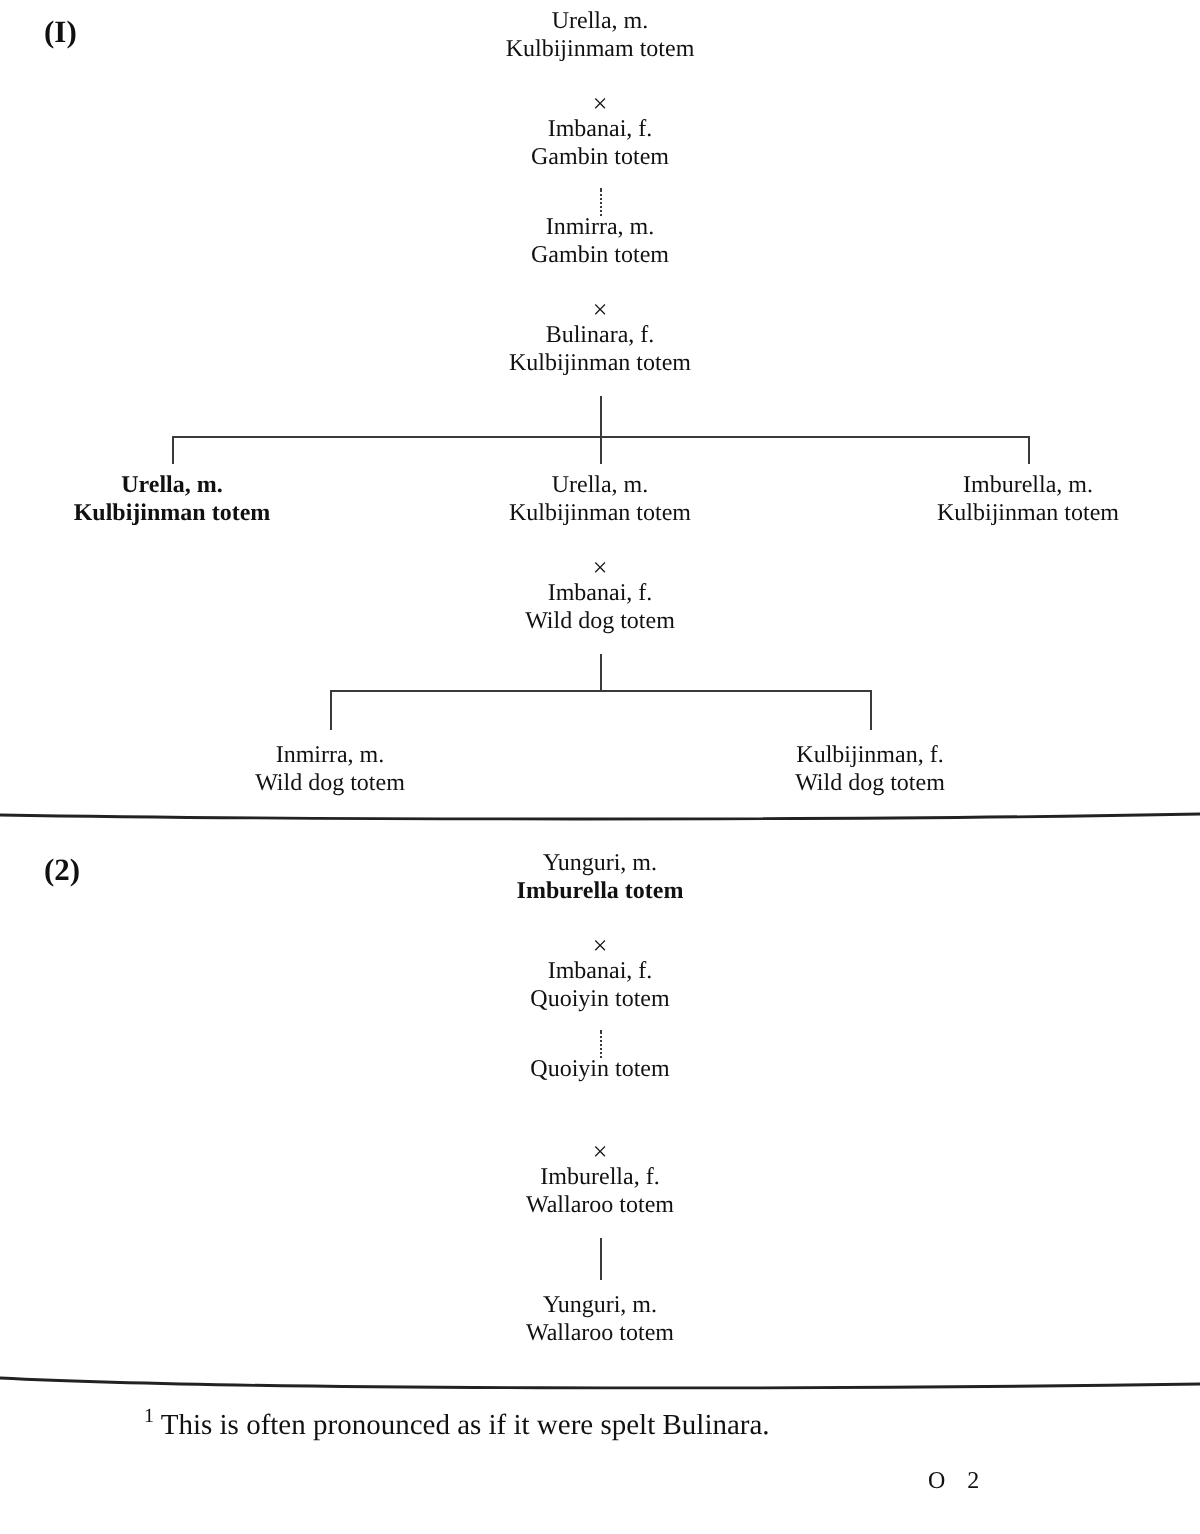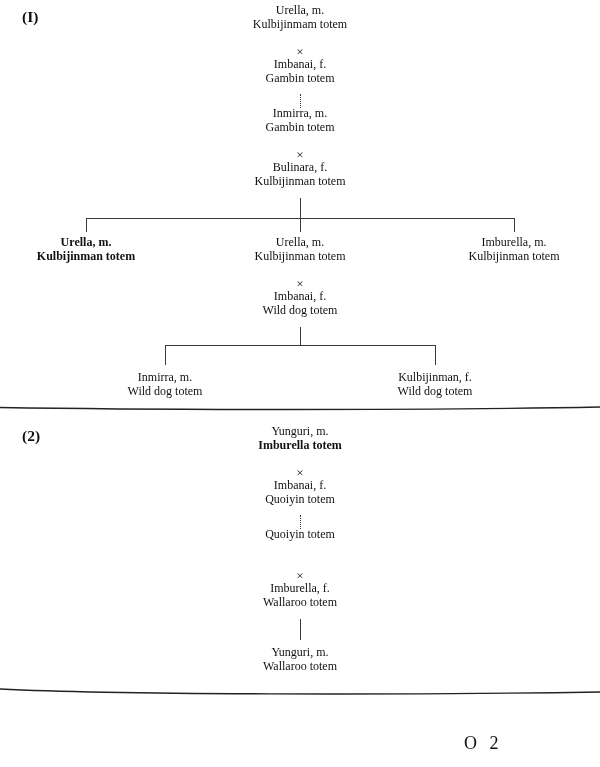--- a/index.html
+++ b/index.html
@@ -72,21 +72,21 @@
     position: absolute;
     font-size: 14.5px;
     white-space: nowrap;
   }
   .footnote sup {
     font-size: 10px;
     vertical-align: super;
   }
   .signature {
     position: absolute;
-    font-size: 18px;
+    font-size: 12px;
     letter-spacing: 4px;
     white-space: nowrap;
   }
 </style>
 </head>
 <body>
 
 <div class="page">
 
   <div class="marker" style="left:22px; top:8px;">(I)</div>
@@ -199,16 +199,20 @@
     <span class="ln">Yunguri, m.</span>
     <span class="ln">Wallaroo totem</span>
   </div>
 
   <div class="rule" style="top:688px;">
     <svg width="600" height="8" viewBox="0 0 600 8">
       <path d="M0,1 C120,7 400,7 600,4" stroke="#222222" stroke-width="1.4" fill="none"></path>
     </svg>
   </div>
 
+  <div class="footnote" style="left:72px; top:703px;">
+    <sup>1</sup>
+    <span>This is often pronounced as if it were spelt Bulinara.</span>
+  </div>
 
   <div class="signature" style="left:464px; top:733px;">O  2</div>
 
 </div>
 
 </body></html>

